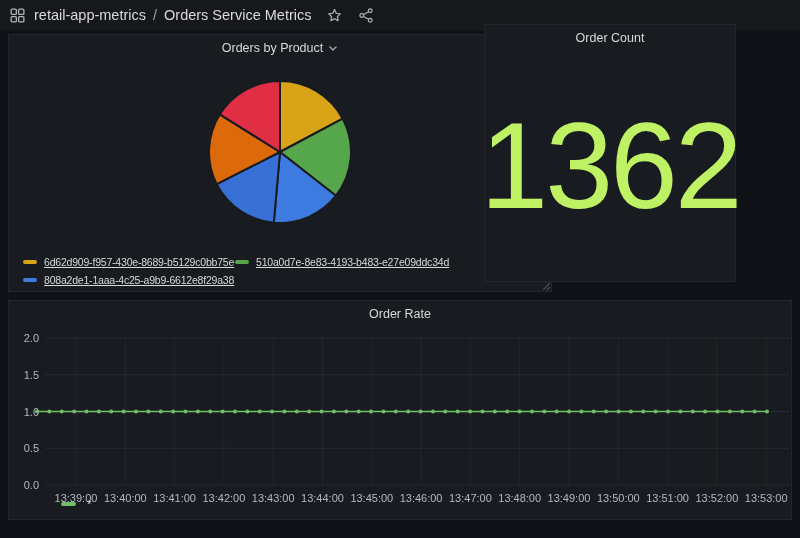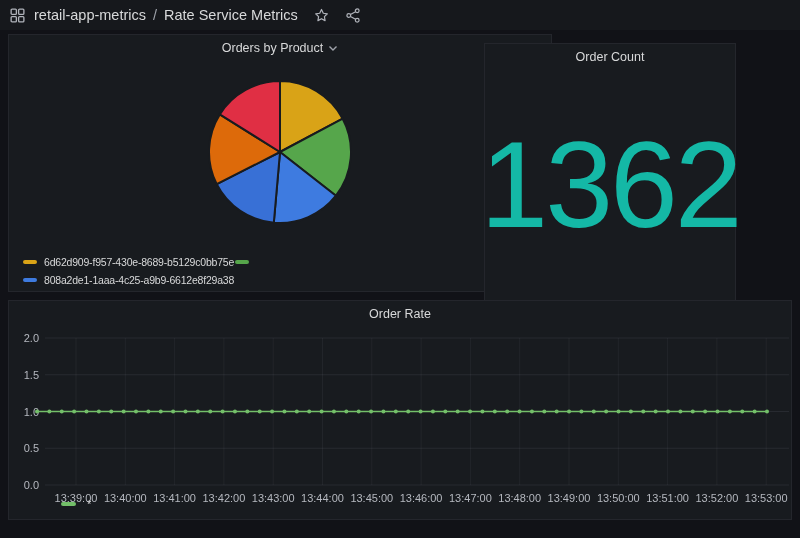--- a/index.html
+++ b/index.html
@@ -25,31 +25,31 @@
   .tb-action { margin-left:7px; display:flex; align-items:center; cursor:pointer; }
   
   .panel {
     position:absolute; background:#181b1f; border:1px solid #24262c;
   }
   .panel-header {
     height:26px; display:flex; align-items:center; justify-content:center;
     gap:5px; font-size:12.5px; font-weight:500; color:#d8d9da; cursor:pointer;
   }
   #panel-pie   { left:8px;   top:34px;  width:544px; height:258px; }
-  #panel-stat  { left:484px; top:43px;  width:252px; height:258px; }
+  #panel-stat  { left:484px; top:24px;  width:252px; height:258px; }
   #panel-ts    { left:8px;   top:300px; width:784px; height:220px; }
   
   #pie-svg { display:block; margin:18px auto 0; }
   .pie-legend {
     position:absolute; left:14px; right:6px; bottom:4px;
     display:grid; grid-template-columns:212px 1fr; row-gap:4px;
   }
   .pie-legend-item { display:flex; align-items:center; gap:7px; height:14px; cursor:pointer; }
   .pie-swatch { width:14px; height:4px; border-radius:2px; flex:0 0 auto; }
-  .pie-label { font-size:10.5px; letter-spacing:-0.2px; color:#d8d9da; white-space:nowrap; }
+  .pie-label { font-size:10.5px; letter-spacing:-0.2px; color:#d8d9da; white-space:nowrap;text-decoration:underline; }
   .resize-handle { position:absolute; right:1px; bottom:1px; width:10px; height:10px; cursor:nwse-resize; opacity:.55; }
   
   .stat-body { position:absolute; left:0; top:26px; right:0; bottom:0; display:flex; align-items:center; justify-content:center; }
   .stat-value { font-size:122px; font-weight:500; letter-spacing:-3px; line-height:1; }
   
   #ts-svg { position:absolute; left:0; top:26px; }
   .ts-legend { position:absolute; left:52px; bottom:9px; display:flex; align-items:center; gap:11px; cursor:pointer; }
   .ts-swatch { width:15px; height:4px; border-radius:2px; }
   .ts-label { font-size:11px; color:#d8d9da; }
   text { font-family:"Liberation Sans", sans-serif; }
@@ -62,21 +62,21 @@
     <g fill="none" stroke="#b0b3ba" stroke-width="1.4">
       <rect x="1.2" y="1.2" width="5.6" height="5.6" rx="1"></rect>
       <rect x="9.2" y="1.2" width="5.6" height="5.6" rx="1"></rect>
       <rect x="1.2" y="9.2" width="5.6" height="5.6" rx="1"></rect>
       <rect x="9.2" y="9.2" width="5.6" height="5.6" rx="1"></rect>
     </g>
   </svg>
   <div class="breadcrumb">
     <span class="bc-folder">retail-app-metrics</span>
     <span class="bc-sep">/</span>
-    <span class="bc-title">Rate Service Metrics</span>
+    <span class="bc-title">Orders Service Metrics</span>
   </div>
   <span class="tb-action">
     <svg width="15" height="15" viewBox="0 0 16 16">
       <path d="M8 1.6 L9.9 5.6 14.2 6.2 11.1 9.2 11.8 13.5 8 11.4 4.2 13.5 4.9 9.2 1.8 6.2 6.1 5.6 Z" fill="none" stroke="#b0b3ba" stroke-width="1.3" stroke-linejoin="round"></path>
     </svg>
   </span>
   <span class="tb-action">
     <svg width="16" height="15" viewBox="0 0 16 16">
       <g fill="none" stroke="#b0b3ba" stroke-width="1.3">
         <circle cx="12.5" cy="3" r="2"></circle>
@@ -104,40 +104,41 @@
       <path d="M73,73 L9.738536782625886,105.23332548150783 A71,71 0 0 1 12.78858517289374,35.37573223944247 Z" fill="#DD6A0A" stroke="#181b1f" stroke-width="2" stroke-linejoin="round"></path>
       <path d="M73,73 L12.78858517289374,35.37573223944247 A71,71 0 0 1 72.99999999999999,2 Z" fill="#E02F44" stroke="#181b1f" stroke-width="2" stroke-linejoin="round"></path>
     </svg>
   <div class="pie-legend" id="pie-legend">
       <div class="pie-legend-item">
         <span class="pie-swatch" style="background: rgb(217, 163, 23);"></span>
         <span class="pie-label">6d62d909-f957-430e-8689-b5129c0bb75e</span>
       </div>
       <div class="pie-legend-item">
         <span class="pie-swatch" style="background: rgb(86, 166, 75);"></span>
+        <span class="pie-label">510a0d7e-8e83-4193-b483-e27e09ddc34d</span>
       </div>
       <div class="pie-legend-item">
         <span class="pie-swatch" style="background: rgb(62, 123, 224);"></span>
         <span class="pie-label">808a2de1-1aaa-4c25-a9b9-6612e8f29a38</span>
       </div>
     </div>
   <svg class="resize-handle" viewBox="0 0 10 10">
     <g stroke="#7a7d84" stroke-width="1.1">
       <line x1="3" y1="10" x2="10" y2="3"></line>
       <line x1="7" y1="10" x2="10" y2="7"></line>
     </g>
   </svg>
 </div>
 
 <div class="panel" id="panel-stat">
   <div class="panel-header">
     <span>Order Count</span>
   </div>
   <div class="stat-body">
-    <div class="stat-value" id="stat-value" style="color: #14b8a6;">1362</div>
+    <div class="stat-value" id="stat-value" style="color: #bef264;">1362</div>
   </div>
 </div>
 
 <div class="panel" id="panel-ts">
   <div class="panel-header">
     <span>Order Rate</span>
   </div>
   <svg id="ts-svg" width="784" height="182" viewBox="0 0 784 182">
       <line x1="36" y1="158" x2="780" y2="158" stroke="rgba(204,204,220,0.09)" stroke-width="1"></line>
       <text x="30" y="162" text-anchor="end" font-size="11" fill="#b5b8bf">0.0</text>

